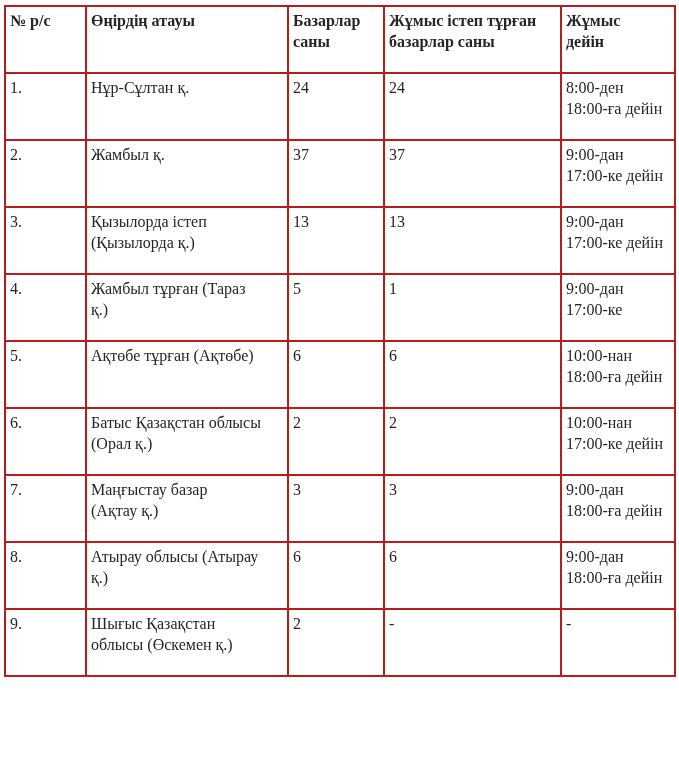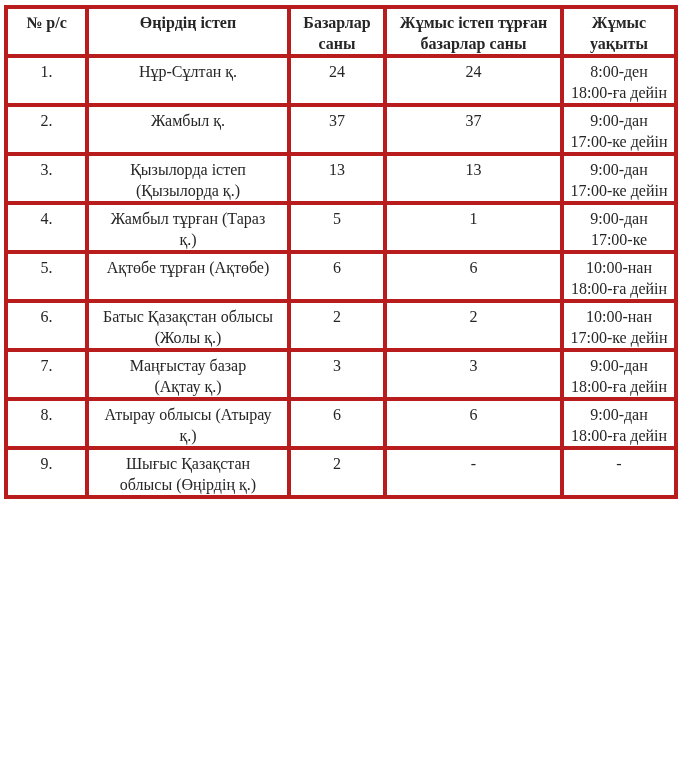--- a/index.html
+++ b/index.html
@@ -18,24 +18,24 @@
   table.markets-table {
     border-collapse: collapse;
     table-layout: fixed;
     width: 670px;
     color: #262626;
     font-size: 16px;
     line-height: 21px;
   }
   table.markets-table th,
   table.markets-table td {
-    border: 4px solid #b91c1c;
+    border: 2px solid #b91c1c;
     vertical-align: top;
-    text-align: center;
-    padding: 3px 4px 0 4px;
+    text-align: left;
+    padding: 3px 4px 20px 4px;
     white-space: pre-line;
     overflow: hidden;
     word-wrap: break-word;
   }
   table.markets-table th {
     font-weight: bold;
   }
   col.c-num     { width: 81px; }
   col.c-region  { width: 202px; }
   col.c-markets { width: 96px; }
@@ -50,27 +50,27 @@
     <colgroup>
       <col class="c-num">
         <col class="c-region">
         <col class="c-markets">
         <col class="c-working">
         <col class="c-hours">
     </colgroup>
     <thead>
       <tr>
         <th>№ р/с</th>
-        <th>Өңірдің істеп</th>
+        <th>Өңірдің атауы</th>
         <th>Базарлар
 саны</th>
         <th>Жұмыс істеп тұрған
 базарлар саны</th>
         <th>Жұмыс
-уақыты</th>
+дейін</th>
       </tr>
     </thead>
     <tbody>
       <tr>
         <td>1.</td>
         <td>Нұр-Сұлтан қ.</td>
         <td>24</td>
         <td>24</td>
         <td>8:00-ден
 18:00-ға дейін</td>
@@ -105,21 +105,21 @@
         <td>5.</td>
         <td>Ақтөбе тұрған (Ақтөбе)</td>
         <td>6</td>
         <td>6</td>
         <td>10:00-нан
 18:00-ға дейін</td>
       </tr>
       <tr>
         <td>6.</td>
         <td>Батыс Қазақстан облысы
-(Жолы қ.)</td>
+(Орал қ.)</td>
         <td>2</td>
         <td>2</td>
         <td>10:00-нан
 17:00-ке дейін</td>
       </tr>
       <tr>
         <td>7.</td>
         <td>Маңғыстау базар
 (Ақтау қ.)</td>
         <td>3</td>
@@ -132,20 +132,20 @@
         <td>Атырау облысы (Атырау
 қ.)</td>
         <td>6</td>
         <td>6</td>
         <td>9:00-дан
 18:00-ға дейін</td>
       </tr>
       <tr>
         <td>9.</td>
         <td>Шығыс Қазақстан
-облысы (Өңірдің қ.)</td>
+облысы (Өскемен қ.)</td>
         <td>2</td>
         <td>-</td>
         <td>-</td>
       </tr>
     </tbody>
   </table>
 </div>
 
 </body></html>

